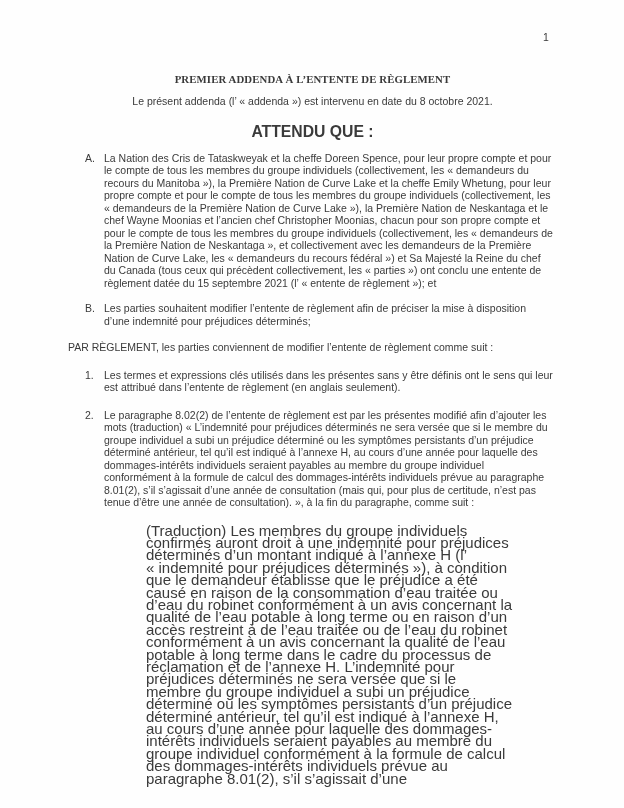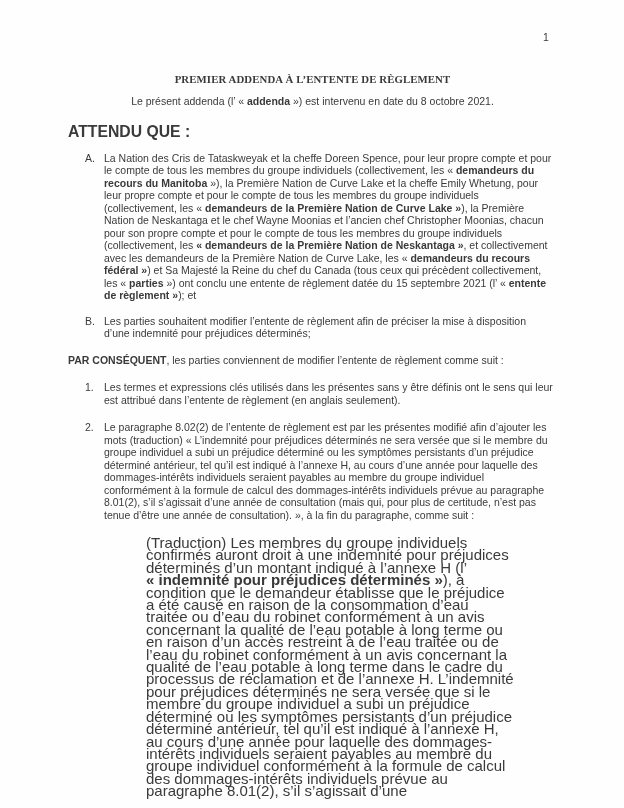--- a/index.html
+++ b/index.html
@@ -34,20 +34,21 @@
     letter-spacing: 0.1px;
     font-family: Liberation Serif, serif;
   }
   .intro {
     margin: 9px 0 0 0;
     text-align: center;
   }
   .heading {
     margin: 19px 0 0 0;
     font-weight: bold;
+    text-align: center;
   }
   .item {
     position: relative;
     margin: 13px 0 0 17px;
     padding-left: 15px;
   }
   .item .marker {
     position: absolute;
     left: 0;
     top: 0;
@@ -55,21 +56,21 @@
   .item.clause { margin-top: 15px; }
   .consequent {
     margin: 14px 0 0 0;
   }
   .quoted {
     margin: 16px 0 0 78px;
     width: 368px;
     font-size: 15px;
     line-height: 12.4px;
   }
-  .b { font-weight: bold; }
+  .b { font-weight: normal; }
   p { margin: 4px; }
 </style>
 </head>
 <body>
 
 <div class="page">
 
   <div class="pagenum">1</div>
 
   <h1 class="title">PREMIER ADDENDA À L’ENTENTE DE RÈGLEMENT</h1>
@@ -81,21 +82,21 @@
   <div class="item">
     <span class="marker">A.</span>
     <p><span>La Nation des Cris de Tataskweyak et la cheffe Doreen Spence, pour leur propre compte et pour le compte de tous les membres du groupe individuels (collectivement, les «&nbsp;</span><span class="b">demandeurs du recours du Manitoba</span><span>&nbsp;»), la Première Nation de Curve Lake et la cheffe Emily Whetung, pour leur propre compte et pour le compte de tous les membres du groupe individuels (collectivement, les «&nbsp;</span><span class="b">demandeurs de la Première Nation de Curve Lake&nbsp;»</span><span>), la Première Nation de Neskantaga et le chef Wayne Moonias et l’ancien chef Christopher Moonias, chacun pour son propre compte et pour le compte de tous les membres du groupe individuels (collectivement, les </span><span class="b">«&nbsp;demandeurs de la Première Nation de Neskantaga&nbsp;»</span><span>, et collectivement avec les demandeurs de la Première Nation de Curve Lake, les «&nbsp;</span><span class="b">demandeurs du recours fédéral&nbsp;»</span><span>) et Sa Majesté la Reine du chef du Canada (tous ceux qui précèdent collectivement, les «&nbsp;</span><span class="b">parties</span><span>&nbsp;») ont conclu une entente de règlement datée du 15 septembre 2021 (l’ «&nbsp;</span><span class="b">entente de règlement&nbsp;»</span><span>); et</span></p>
   </div>
 
   <div class="item">
     <span class="marker">B.</span>
     <p><span>Les parties souhaitent modifier l’entente de règlement afin de préciser la mise à disposition d’une indemnité pour préjudices déterminés;</span></p>
   </div>
 
-  <p class="consequent"><span class="b">PAR CONSÉQUENT</span><span>, les parties conviennent de modifier l’entente de règlement comme suit :</span></p>
+  <p class="consequent"><span class="b">PAR RÈGLEMENT</span><span>, les parties conviennent de modifier l’entente de règlement comme suit :</span></p>
 
   <div class="item clause">
     <span class="marker">1.</span>
     <p><span>Les termes et expressions clés utilisés dans les présentes sans y être définis ont le sens qui leur est attribué dans l’entente de règlement (en anglais seulement).</span></p>
   </div>
 
   <div class="item clause">
     <span class="marker">2.</span>
     <p><span>Le paragraphe 8.02(2) de l’entente de règlement est par les présentes modifié afin d’ajouter les mots (traduction) «&nbsp;L’indemnité pour préjudices déterminés ne sera versée que si le membre du groupe individuel a subi un préjudice déterminé ou les symptômes persistants d’un préjudice déterminé antérieur, tel qu’il est indiqué à l’annexe H, au cours d’une année pour laquelle des dommages-intérêts individuels seraient payables au membre du groupe individuel conformément à la formule de calcul des dommages-intérêts individuels prévue au paragraphe 8.01(2), s’il s’agissait d’une année de consultation (mais qui, pour plus de certitude, n’est pas tenue d’être une année de consultation).&nbsp;», à la fin du paragraphe, comme suit :</span></p>
   </div>

